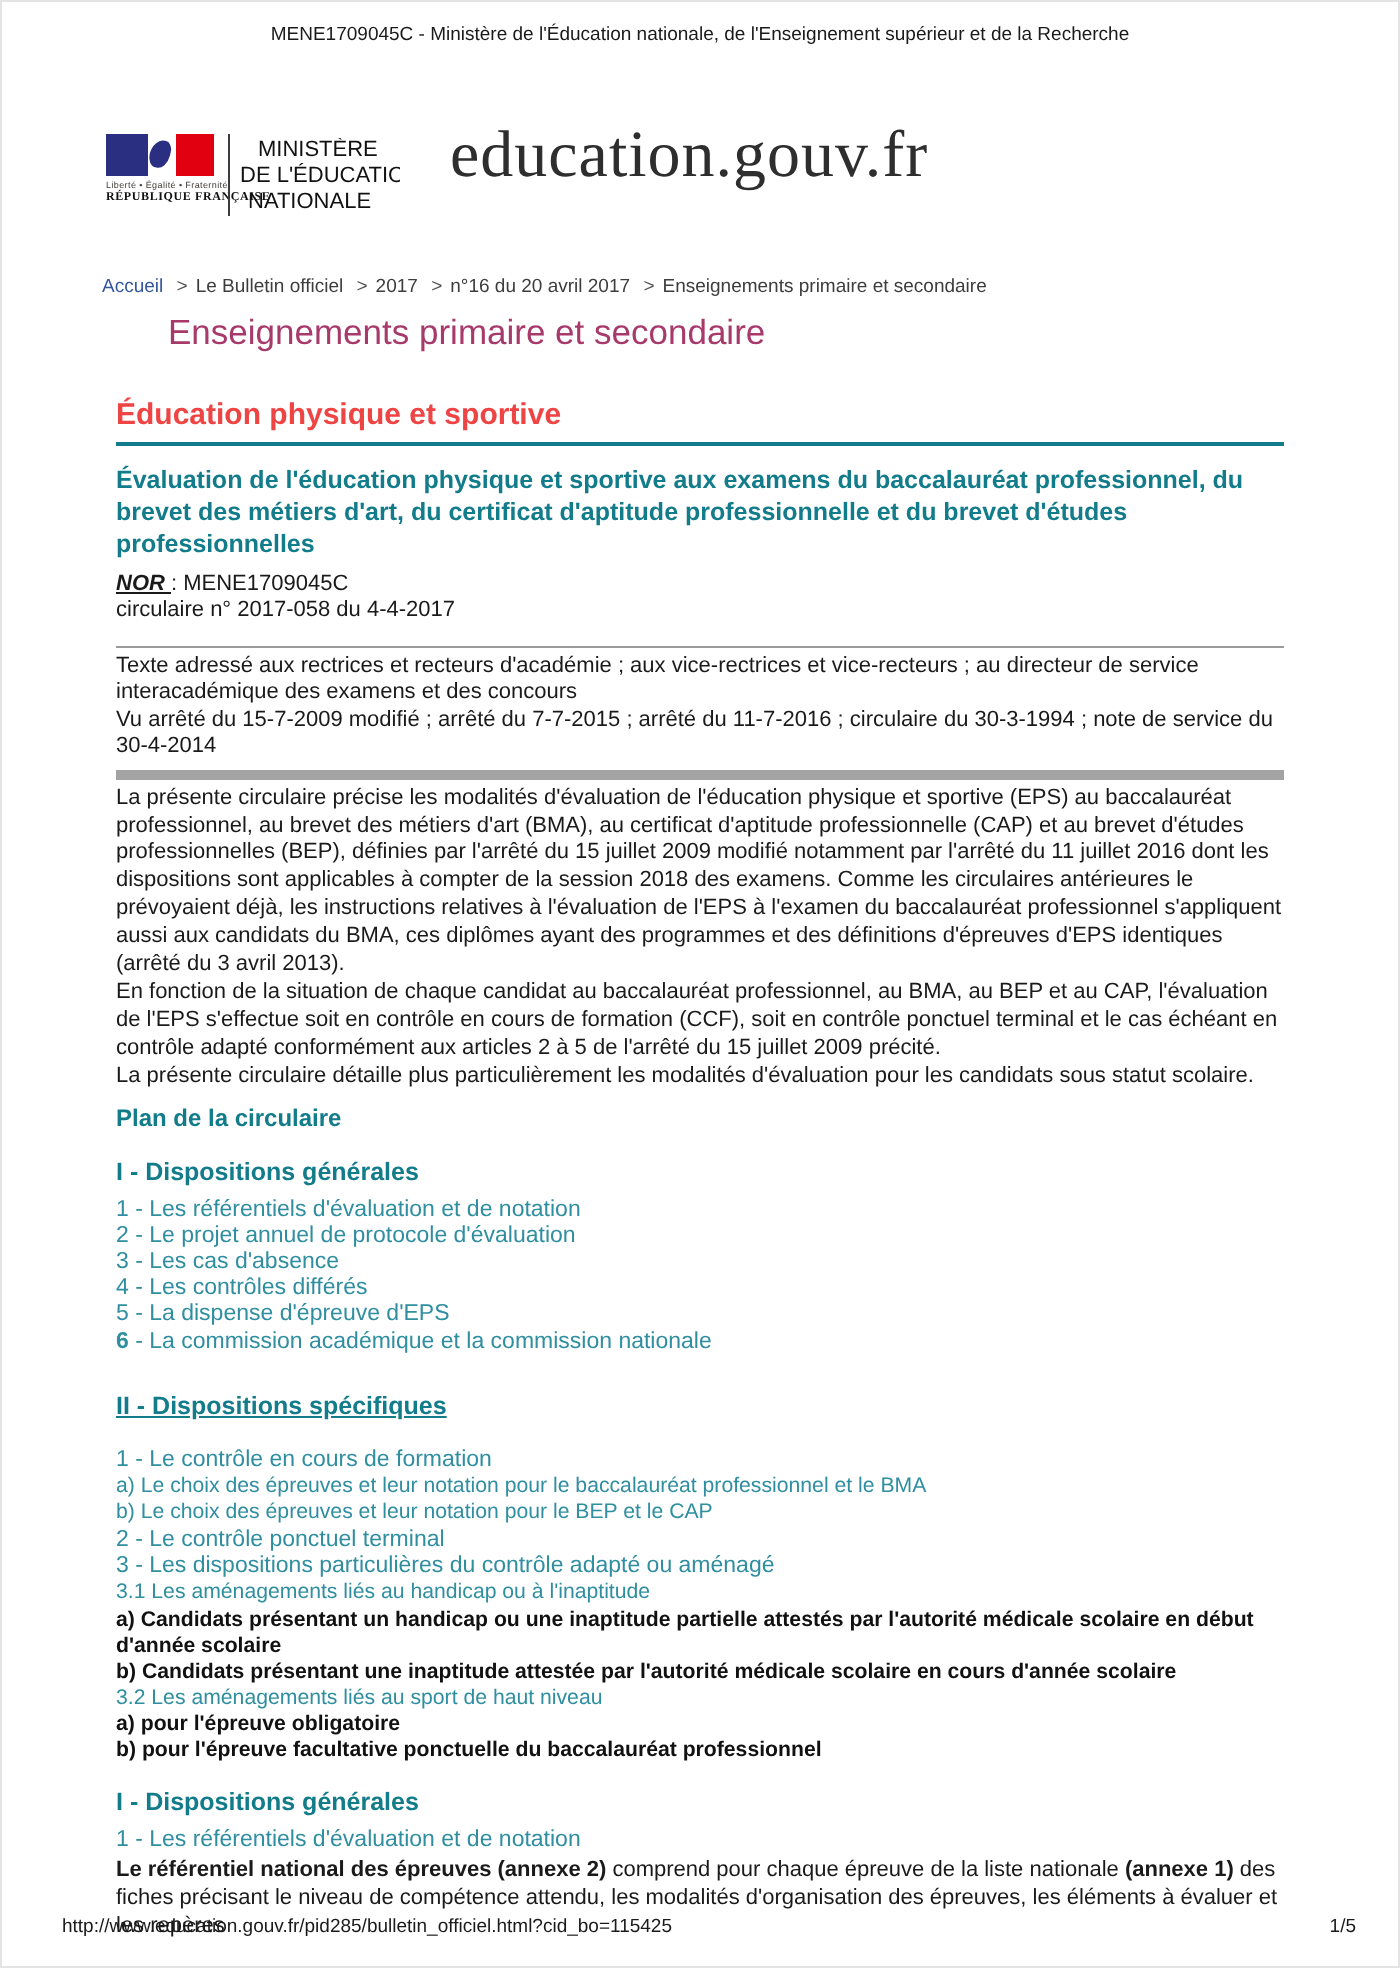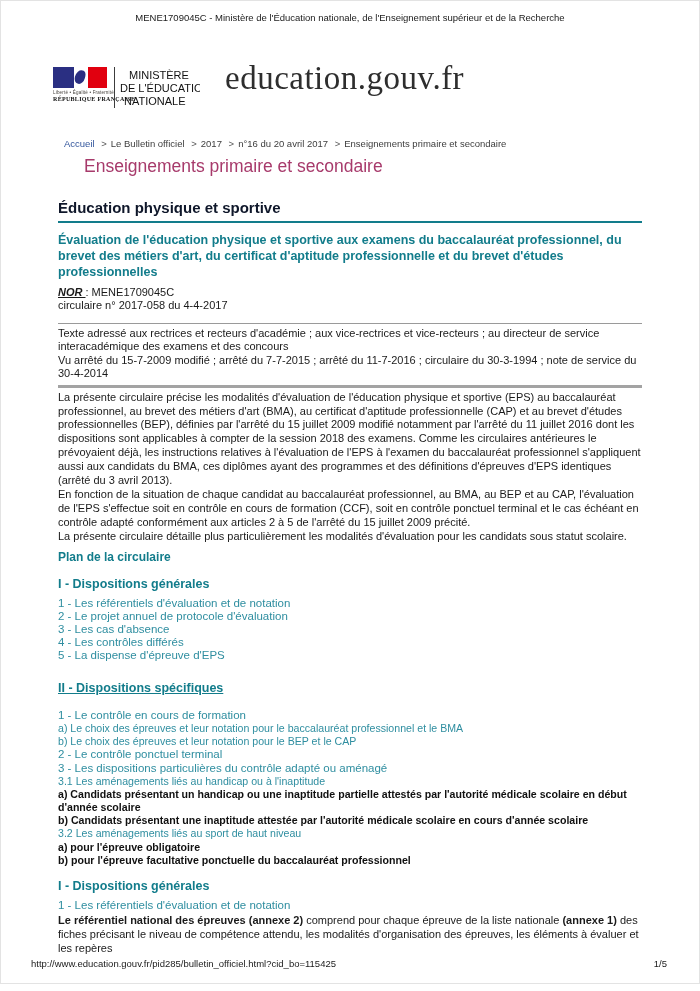--- a/index.html
+++ b/index.html
@@ -4,21 +4,21 @@
 <style>
   html,body{margin:0;padding:0;background:#fff;}
   .page{
     position:relative;width:700px;height:984px;background:#fff;
     border:1px solid #e3e3e3;box-sizing:border-box;overflow:hidden;
     font-family:"Liberation Sans","DejaVu Sans",sans-serif;color:#1a1a1a;
   }
   
   .print-header{position:absolute;top:11px;left:0;right:0;text-align:center;font-size:9.5px;color:#1a1a1a;}
   .footer-url{position:absolute;left:30px;bottom:14px;font-size:9.5px;color:#1a1a1a;}
-  .footer-page{position:absolute;right:32px;bottom:14px;font-size:9.5px;color:#1a1a1a;}
+  .footer-page{position:absolute;right:21px;bottom:14px;font-size:9.5px;color:#1a1a1a;}
 
   
   .logo-art{position:absolute;left:52px;top:66px;width:54px;}
   .flag{display:flex;height:21px;}
   .flag .b{width:21px;background:#2a2f82;}
   .flag .w{width:14px;background:#fff;position:relative;}
   .flag .w::before{content:"";position:absolute;left:1px;top:3px;width:10px;height:14px;
     background:#2a2f82;border-radius:62% 38% 55% 45%;transform:rotate(14deg);}
   .flag .r{width:19px;background:#e1000f;}
   .motto{font-size:4.5px;color:#44403c;text-align:center;margin-top:2px;letter-spacing:.2px;white-space:nowrap;}
@@ -26,34 +26,34 @@
   .logo-divider{position:absolute;left:113px;top:66px;width:1px;height:41px;background:#3c3c3c;}
   .ministry{position:absolute;left:119px;top:68px;width:80px;overflow:hidden;
     font-family:Liberation Sans, sans-serif;font-size:11px;line-height:12.8px;color:#111;}
   .ministry div{white-space:nowrap;}
   .ministry .m1{margin-left:9px;}
   .ministry .m3{margin-left:4px;}
   .site-title{position:absolute;left:224px;top:59px;font-size:33px;font-weight:400;
     color:#2e2e2e;letter-spacing:.5px;font-family:Liberation Serif, serif;cursor:pointer;}
 
   
-  .breadcrumb{position:absolute;left:63px;top:137px;font-size:9.5px;color:#3d3d3d;}
+  .breadcrumb{position:absolute;left:50px;top:137px;font-size:9.5px;color:#3d3d3d;}
   .breadcrumb a{color:#33569c;text-decoration:none;cursor:pointer;}
   .breadcrumb .sep{margin:0 4px;color:#555;}
   .breadcrumb .crumb{cursor:pointer;}
 
   .section-label{position:absolute;left:83px;top:155px;font-size:17.5px;color:#a73a6b;}
 
   
   .content{position:absolute;left:57px;top:198px;width:584px;}
-  .category{font-size:15px;font-weight:bold;color:#0f172a;border-bottom:2px solid #127c8b;padding-bottom:5px;}
+  .category{font-size:15px;font-weight:bold;color:#ef4444;border-bottom:2px solid #127c8b;padding-bottom:5px;}
   .art-title{margin-top:9px;width:566px;font-size:12.5px;line-height:16px;font-weight:bold;color:#127c8b;}
   .nor{margin-top:6px;font-size:11px;line-height:13px;}
   .nor .norlbl{font-weight:bold;text-decoration:underline;font-style:italic;}
-  .refbox{margin-top:11px;border-top:1px solid #9a9a9a;border-bottom:3px solid #a3a3a3;
+  .refbox{margin-top:11px;border-top:1px solid #9a9a9a;border-bottom:5px solid #a3a3a3;
     padding:3px 0 4px;font-size:11px;line-height:13.4px;}
   .refbox p{margin:0;}
   .intro{margin-top:3px;font-size:11px;line-height:13.9px;}
   .intro p{margin:0;}
   .plan-title{margin-top:6px;font-size:12px;font-weight:bold;color:#127c8b;}
   .part-heading{font-size:12.5px;font-weight:bold;color:#127c8b;}
   .mt1{margin-top:13px;} .mt2{margin-top:18px;text-decoration:underline;} .mt3{margin-top:12px;}
   .plan-list{margin-top:6px;font-size:11.5px;line-height:13.2px;color:#2f8ea0;}
   .num6{font-weight:bold;}
   .part2-list{margin-top:14px;}
@@ -121,20 +121,21 @@
 
     <div class="plan-title">Plan de la circulaire</div>
 
     <div class="part-heading mt1">I - Dispositions générales</div>
     <div class="plan-list">
       <div>1 - Les référentiels d'évaluation et de notation</div>
       <div>2 - Le projet annuel de protocole d'évaluation</div>
       <div>3 - Les cas d'absence</div>
       <div>4 - Les contrôles différés</div>
       <div>5 - La dispense d'épreuve d'EPS</div>
+      <div><span class="num6">6</span><span> - La commission académique et la commission nationale</span></div>
     </div>
 
     <div class="part-heading mt2">II - Dispositions spécifiques</div>
     <div class="part2-list">
       <div class="p2-num">1 - Le contrôle en cours de formation</div>
       <div class="p2-sub">a) Le choix des épreuves et leur notation pour le baccalauréat professionnel et le BMA</div>
       <div class="p2-sub">b) Le choix des épreuves et leur notation pour le BEP et le CAP</div>
       <div class="p2-num">2 - Le contrôle ponctuel terminal</div>
       <div class="p2-num">3 - Les dispositions particulières du contrôle adapté ou aménagé</div>
       <div class="p2-sub">3.1 Les aménagements liés au handicap ou à l'inaptitude</div>

